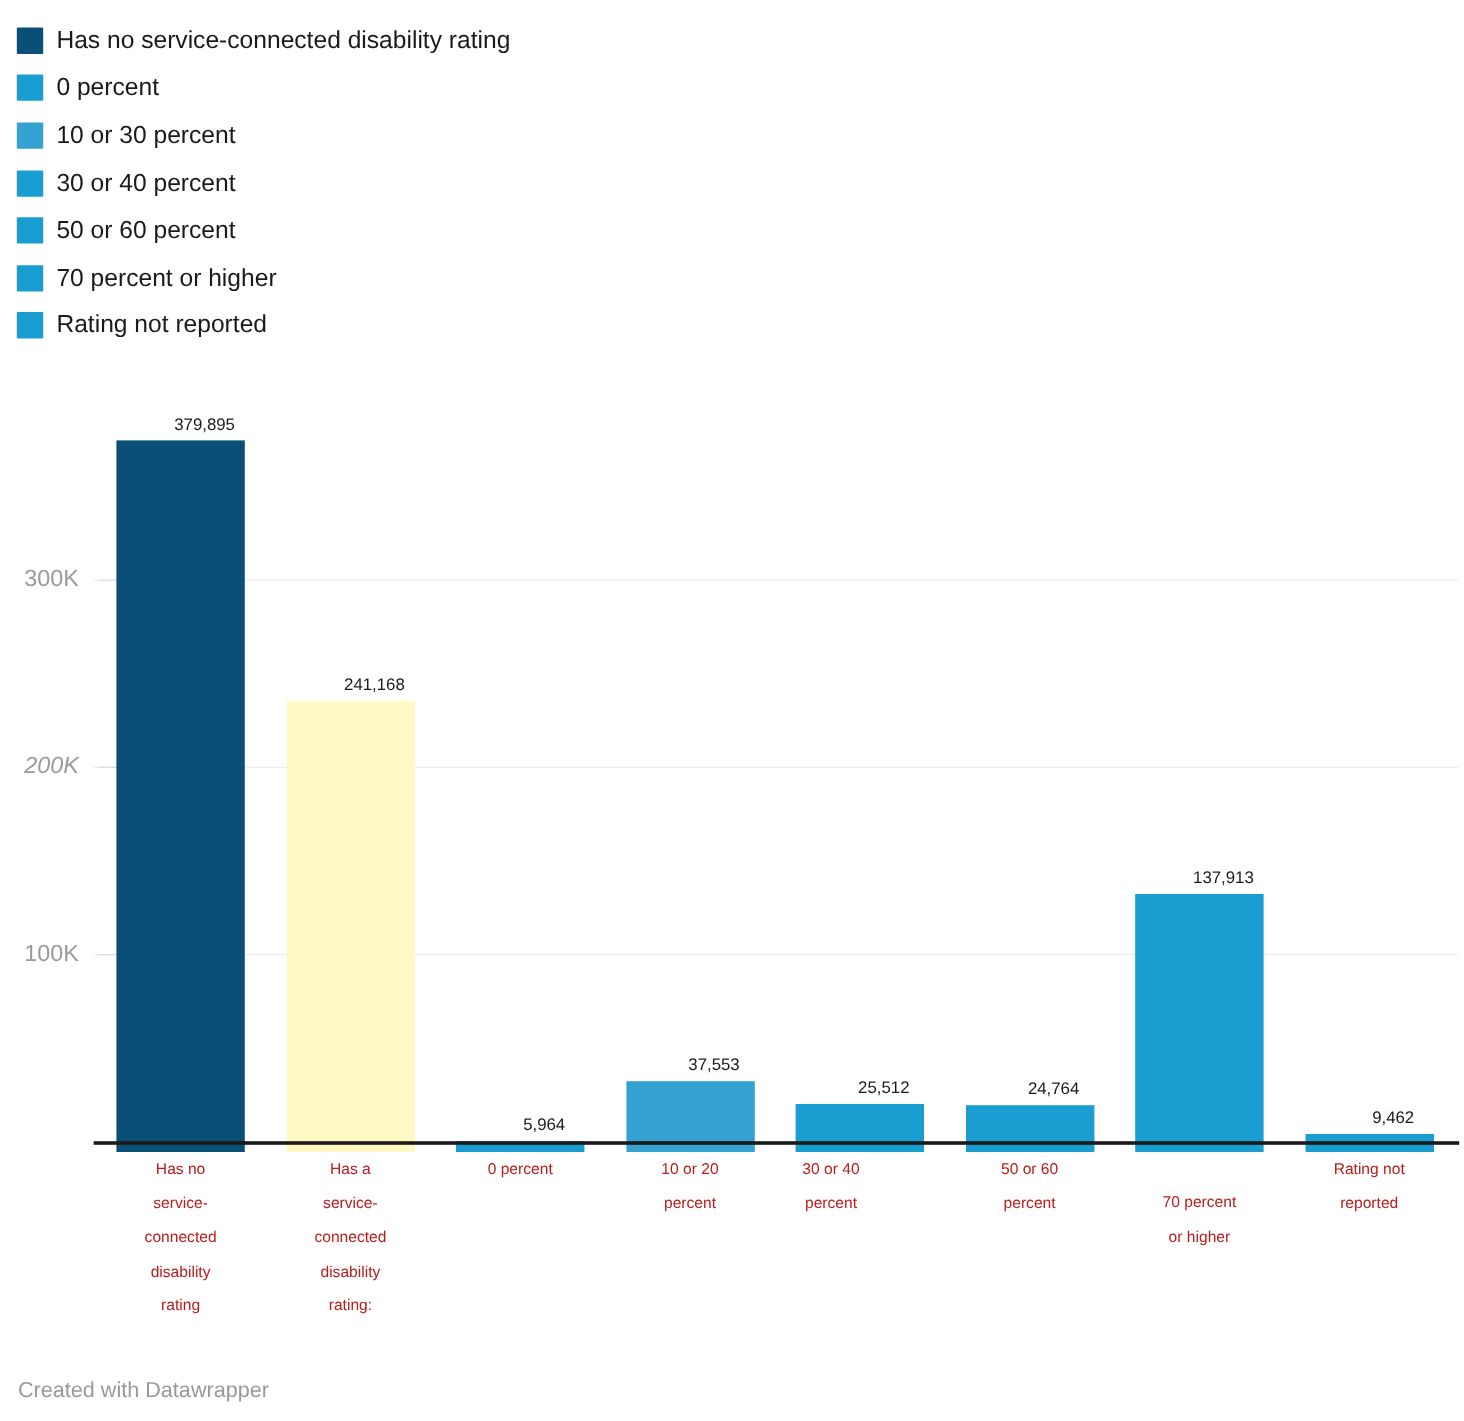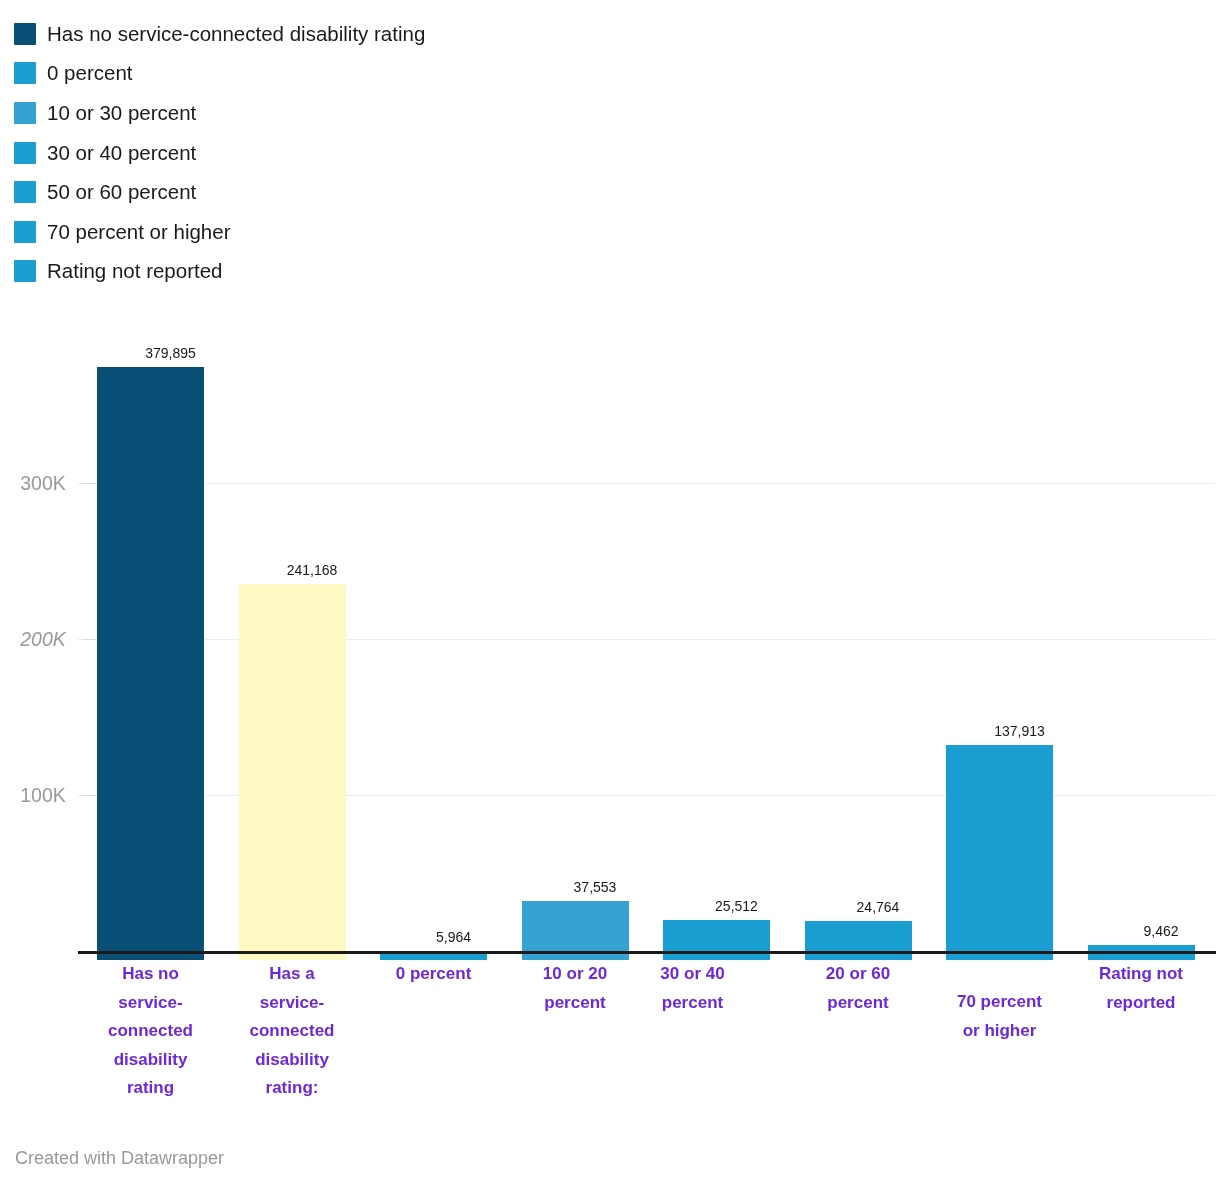--- a/index.html
+++ b/index.html
@@ -104,24 +104,23 @@
     position: absolute;
     left: 0;
     top: 960px;
     width: 1220px;
     height: 140px;
   }
   .xlabel {
     position: absolute;
     top: 0;
     text-align: center;
-    font-size: 17px;
+    font-size: 13px;
     line-height: 28.5px;
-    color: #6d28d9;
-    font-weight: bold;
+    color: #b91c1c;
   }
 
   
   #footer {
     position: absolute;
     left: 15px;
     top: 1148px;
     font-size: 18px;
     color: #999999;
   }
@@ -221,21 +220,21 @@
     </div>
     <div class="xlabel" style="left: 509.5px; width: 131px;">
       <div>10 or 20</div>
       <div>percent</div>
     </div>
     <div class="xlabel" style="left: 627px; width: 131px;">
       <div>30 or 40</div>
       <div>percent</div>
     </div>
     <div class="xlabel" style="left: 792.5px; width: 131px;">
-      <div>20 or 60</div>
+      <div>50 or 60</div>
       <div>percent</div>
     </div>
     <div class="xlabel" style="left: 934px; width: 131px; margin-top: 28px;">
       <div>70 percent</div>
       <div>or higher</div>
     </div>
     <div class="xlabel" style="left: 1075.5px; width: 131px;">
       <div>Rating not</div>
       <div>reported</div>
     </div>

